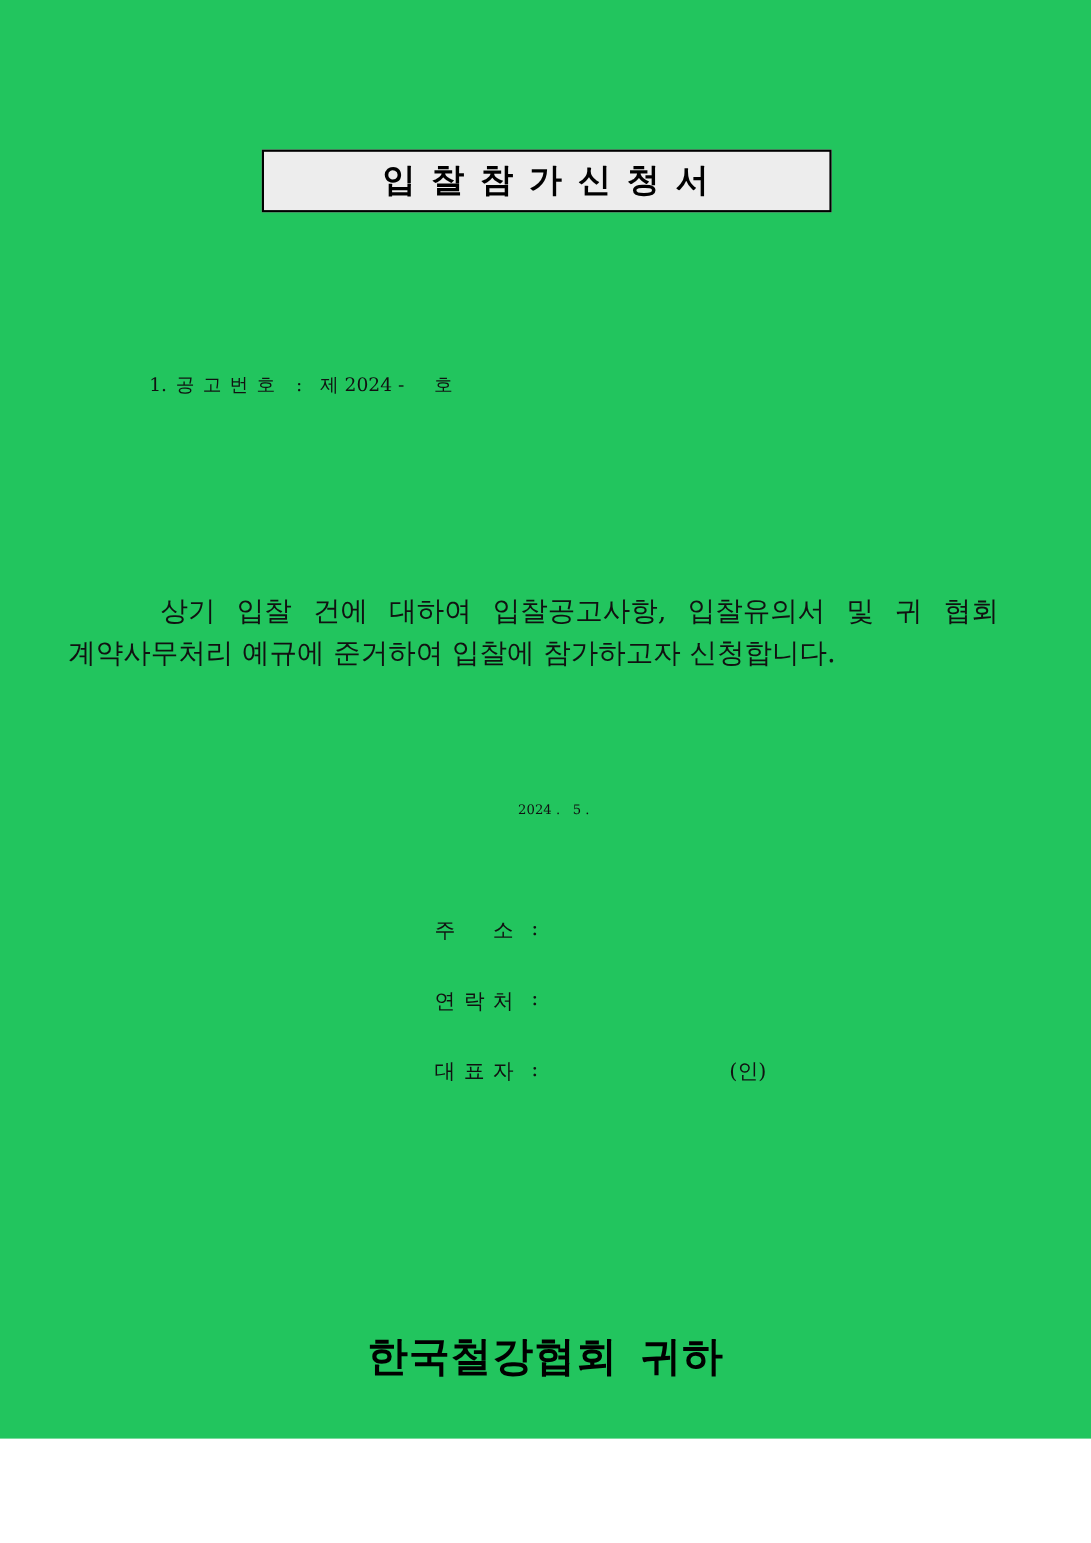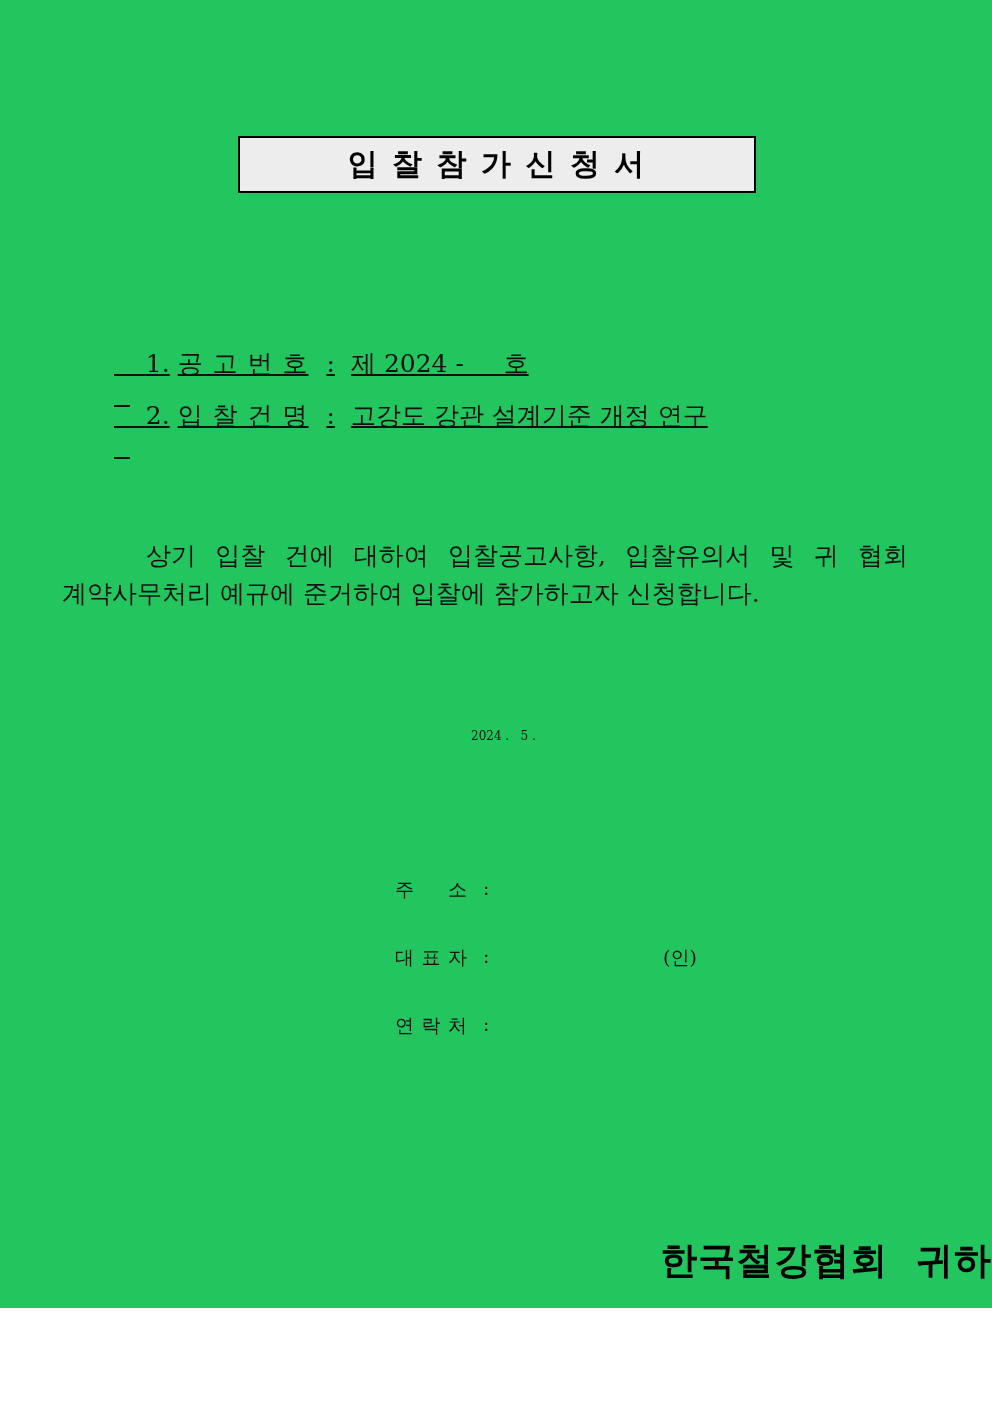--- a/index.html
+++ b/index.html
@@ -31,23 +31,22 @@
   .title-text {
     font-size: 30px;
     font-weight: bold;
     letter-spacing: 2px;
     white-space: pre;
     color: #000000;
   }
   .numbered-item {
     position: absolute;
     left: 114px;
-    font-size: 25px;
+    font-size: 17px;
     white-space: pre;
-    text-decoration: underline;
   }
   .item-1 { top: 318px; }
   .item-2 { top: 370px; }
   .item-label { margin-left: 8px; letter-spacing: 1px; }
   .item-colon { margin: 0 16px 0 18px; }
   .item-value { white-space: pre; }
   .body-paragraph {
     position: absolute;
     left: 62px;
     top: 512px;
@@ -69,21 +68,20 @@
     position: absolute;
     left: 395px;
     top: 833px;
     width: 520px;
   }
   .signature-row {
     position: relative;
     height: 24px;
     margin-bottom: 40px;
     font-size: 19px;
-    margin-top: 44px;
   }
   .sig-label {
     display: inline-block;
     width: 72px;
     text-align: justify;
     text-align-last: justify;
     vertical-align: top;
   }
   .sig-colon {
     display: inline-block;
@@ -91,59 +89,57 @@
   }
   .seal-mark {
     position: absolute;
     left: 268px;
     top: 0;
     font-size: 19px;
   }
   .recipient-line {
     position: absolute;
     left: 0;
-    top: 1236px;
+    top: 1208px;
     width: 100%;
-    text-align: right;
+    text-align: center;
     font-size: 37px;
     font-weight: bold;
     letter-spacing: 1px;
     white-space: pre;
     color: #000000;
+    font-family: Liberation Serif, serif;
   }
 </style>
 </head>
 <body>
 
 <div class="page">
 
   <div class="title-box">
     <span class="title-text">입 찰 참 가 신 청 서</span>
   </div>
 
   <div class="numbered-item item-1">
     <span>1.</span><span class="item-label">공 고 번 호</span><span class="item-colon">:</span><span class="item-value">제 2024 -     호</span>
   </div>
 
-  <div class="numbered-item item-2">
-    <span>2.</span><span class="item-label">입 찰 건 명</span><span class="item-colon">:</span><span class="item-value">고강도 강관 설계기준 개정 연구</span>
-  </div>
 
   <p class="body-paragraph">상기 입찰 건에 대하여 입찰공고사항, 입찰유의서 및 귀 협회 계약사무처리 예규에 준거하여 입찰에 참가하고자 신청합니다.</p>
 
   <div class="date-line">2024 .   5 .</div>
 
   <div class="signature-block">
     <div class="signature-row">
       <span class="sig-label">주 소</span><span class="sig-colon">:</span>
     </div>
     <div class="signature-row">
+      <span class="sig-label">연 락 처</span><span class="sig-colon">:</span>
+    </div>
+    <div class="signature-row">
       <span class="sig-label">대 표 자</span><span class="sig-colon">:</span>
       <span class="seal-mark">(인)</span>
-    </div>
-    <div class="signature-row">
-      <span class="sig-label">연 락 처</span><span class="sig-colon">:</span>
     </div>
   </div>
 
   <div class="recipient-line">한국철강협회  귀하</div>
 
 </div>
 
 </body></html>

